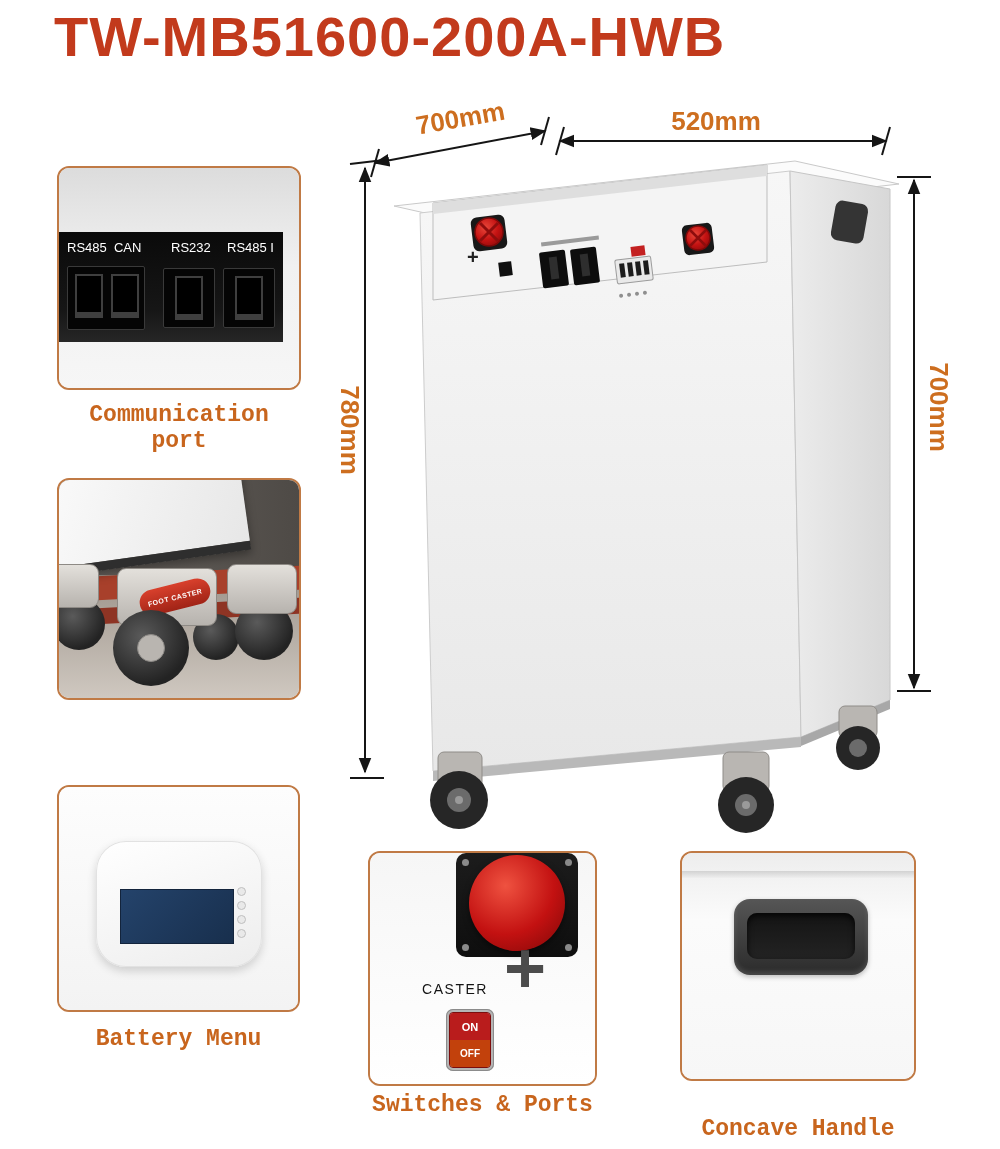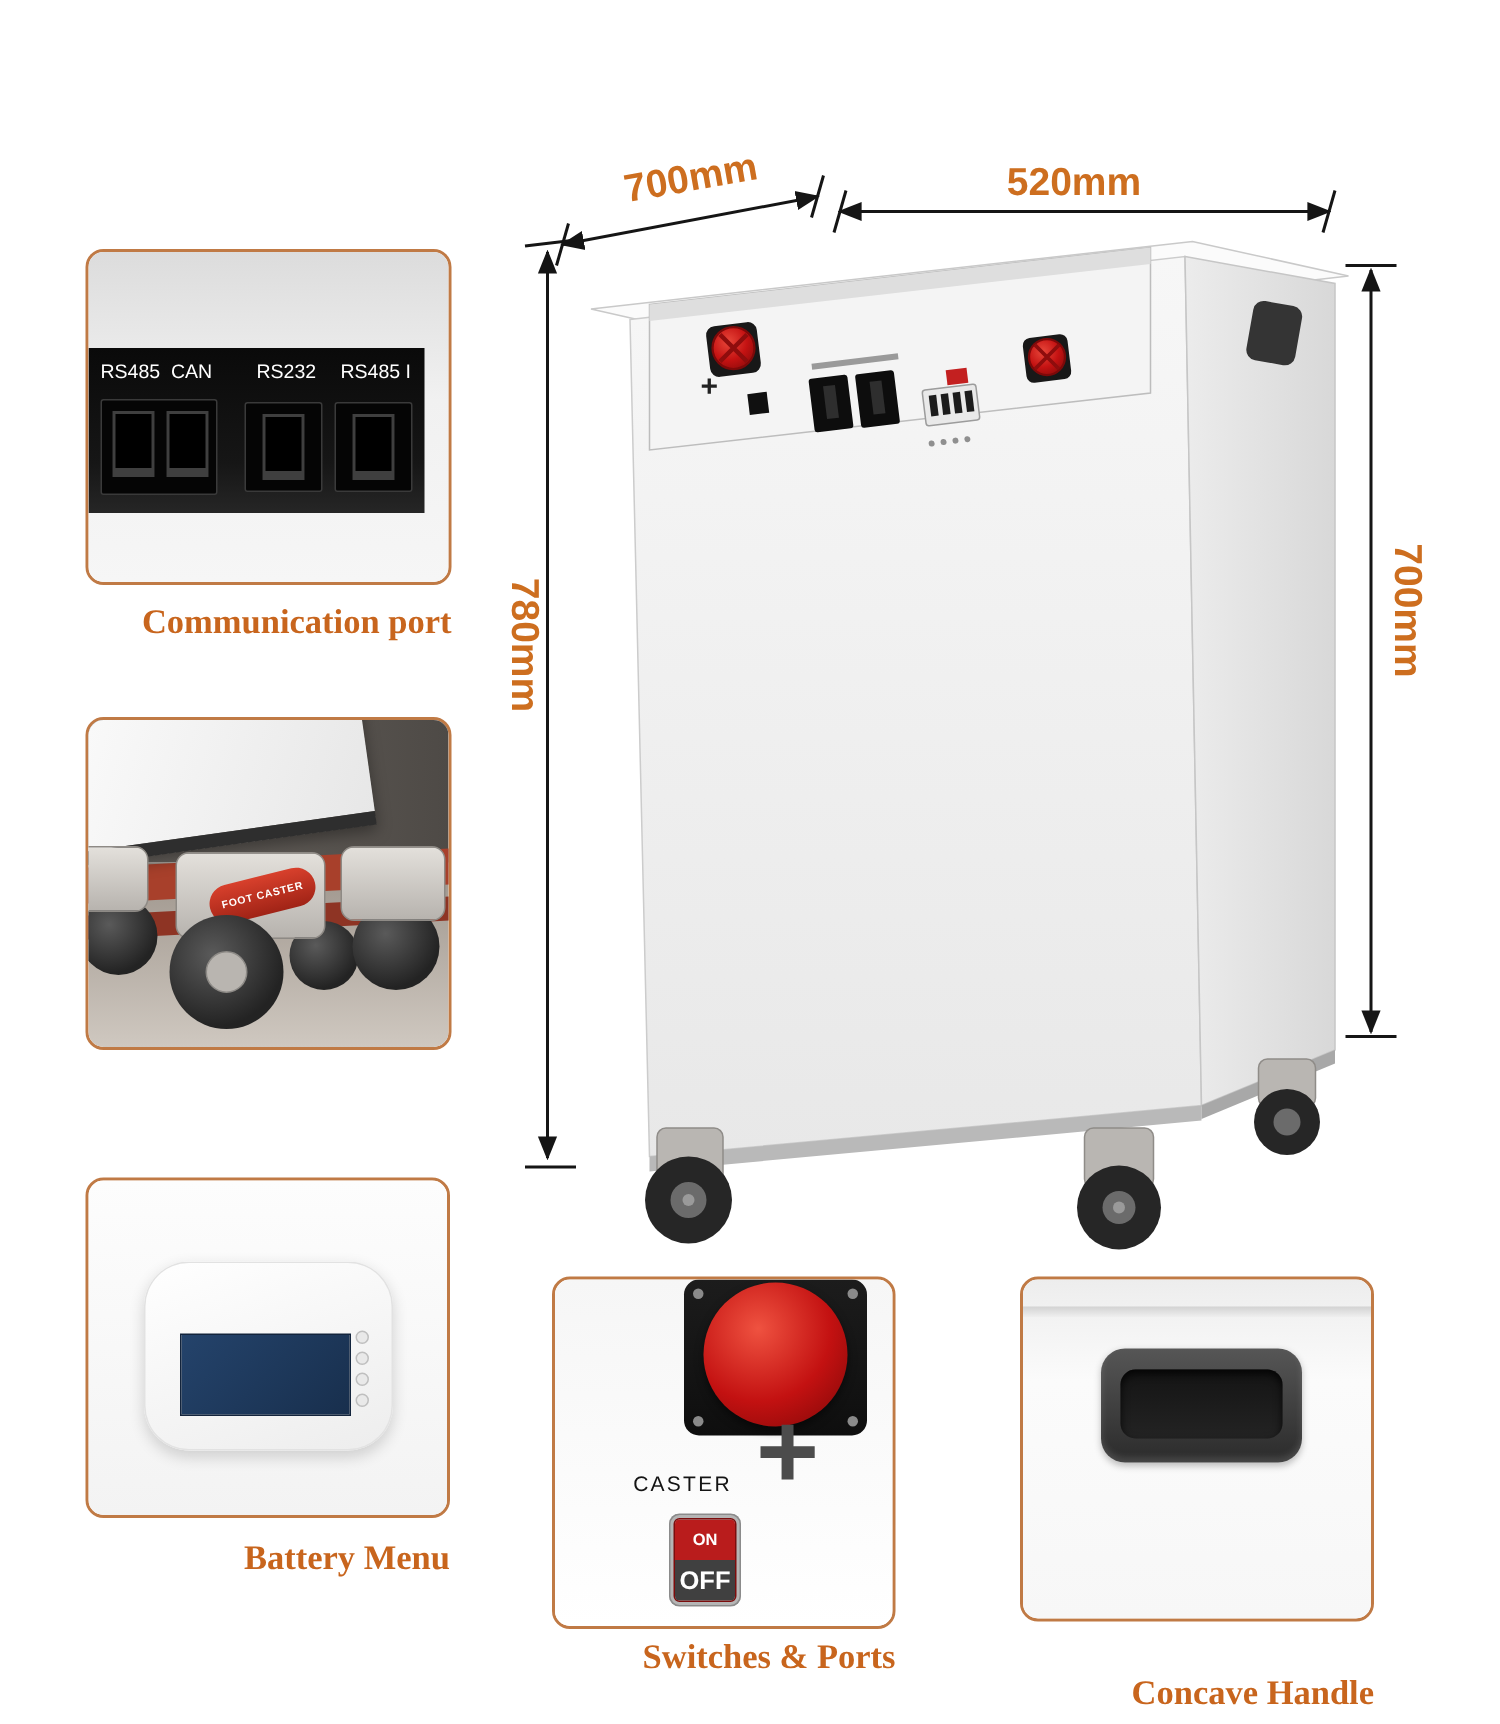--- a/index.html
+++ b/index.html
@@ -3,21 +3,21 @@
 <meta charset="utf-8">
 <style>
   *{margin:0;padding:0;box-sizing:border-box}
   body{background:#fff}
   .page{position:relative;width:1000px;height:1149px;background:#fff;overflow:hidden;
         font-family:"Liberation Sans",sans-serif}
   .title{position:absolute;left:54px;top:4px;font-size:56px;font-weight:700;
          letter-spacing:1px;color:#c23a1c;white-space:nowrap}
   .illu{position:absolute;left:0;top:0}
   .callout{position:absolute;border:2px solid #c07a45;border-radius:12px;overflow:hidden;background:#fff}
-  .caption{position:absolute;text-align:right;font-family:Liberation Serif, serif;
+  .caption{position:absolute;text-align:center;font-family:Liberation Mono, monospace;
            font-weight:700;font-size:23px;color:#c8651d}
 
   
   .comm-bg{position:absolute;inset:0;background:linear-gradient(180deg,#dcdcdc,#f1f1f1 45%,#f6f6f6)}
   .comm-panel{position:absolute;left:0;right:16px;top:64px;height:110px;
               background:linear-gradient(180deg,#0a0a0a,#161616 70%,#262626)}
   .plabel{position:absolute;top:8px;color:#fff;font-size:13px;white-space:pre}
   .pmod{position:absolute;background:#050505;border:1px solid #3a3a3a;border-radius:2px}
   .jack{position:absolute;top:7px;width:28px;height:44px;background:#000;
         border:2px solid #3f3f3f;border-bottom-width:6px}
@@ -58,37 +58,38 @@
   .plus-mark{position:absolute;left:124px;top:84px;width:62px;height:62px;font-size:72px;
              font-weight:700;color:#4c4c4c;line-height:62px;text-align:center}
   .power-label{position:absolute;left:30px;top:128px;width:110px;text-align:center;
                font-size:14px;letter-spacing:1.5px;color:#141414}
   .rocker{position:absolute;left:76px;top:156px;width:48px;height:62px;background:#b5b5b5;
           border-radius:7px;padding:3px;box-shadow:inset 0 0 0 1px #8b8b8b}
   .rocker-inner{height:100%;border-radius:4px;overflow:hidden;display:flex;
                 flex-direction:column;border:1px solid #7c0d0d}
   .rocker-on{flex:1;background:#b91c1c;color:#fff;font-size:11px;font-weight:700;
              display:flex;align-items:center;justify-content:center}
-  .rocker-off{flex:1;background:#404040;color:#fff;font-size:17px;font-weight:700;
+  .rocker-off{flex:1;background:#c2410c;color:#fff;font-size:10px;font-weight:700;
               display:flex;align-items:center;justify-content:center}
 
   
   .hb-bg{position:absolute;inset:0;background:linear-gradient(180deg,#ededed,#fbfbfb 30%,#f7f7f7)}
   .hb-seam{position:absolute;left:0;right:0;top:18px;height:7px;background:linear-gradient(#d2d2d2,#efefef)}
   .handle{position:absolute;left:52px;top:46px;width:134px;height:76px;border-radius:16px;
           background:linear-gradient(#565656,#2b2b2b);
           box-shadow:inset 0 -3px 5px rgba(255,255,255,.15), 0 2px 5px rgba(0,0,0,.25)}
   .handle-recess{position:absolute;left:13px;top:14px;right:13px;bottom:16px;border-radius:10px;
                  background:linear-gradient(#141414,#232323);box-shadow:inset 0 3px 6px rgba(0,0,0,.8)}
 </style>
 </head>
 <body>
 
 <div class="page">
 
+  <h1 class="title">TW-MB51600-200A-HWB</h1>
 
   <svg class="illu" width="1000" height="1149" viewBox="0 0 1000 1149">
     <defs>
       <marker id="arrow" viewBox="0 0 10 10" refX="9" refY="5" markerWidth="8" markerHeight="8" orient="auto-start-reverse">
         <path d="M0,1 L10,5 L0,9 z" fill="#151515"></path>
       </marker>
       <linearGradient id="gFront" x1="0" y1="0" x2="0" y2="1">
         <stop offset="0" stop-color="#f7f7f7"></stop>
           <stop offset="1" stop-color="#e8e8e8"></stop>
       </linearGradient>

